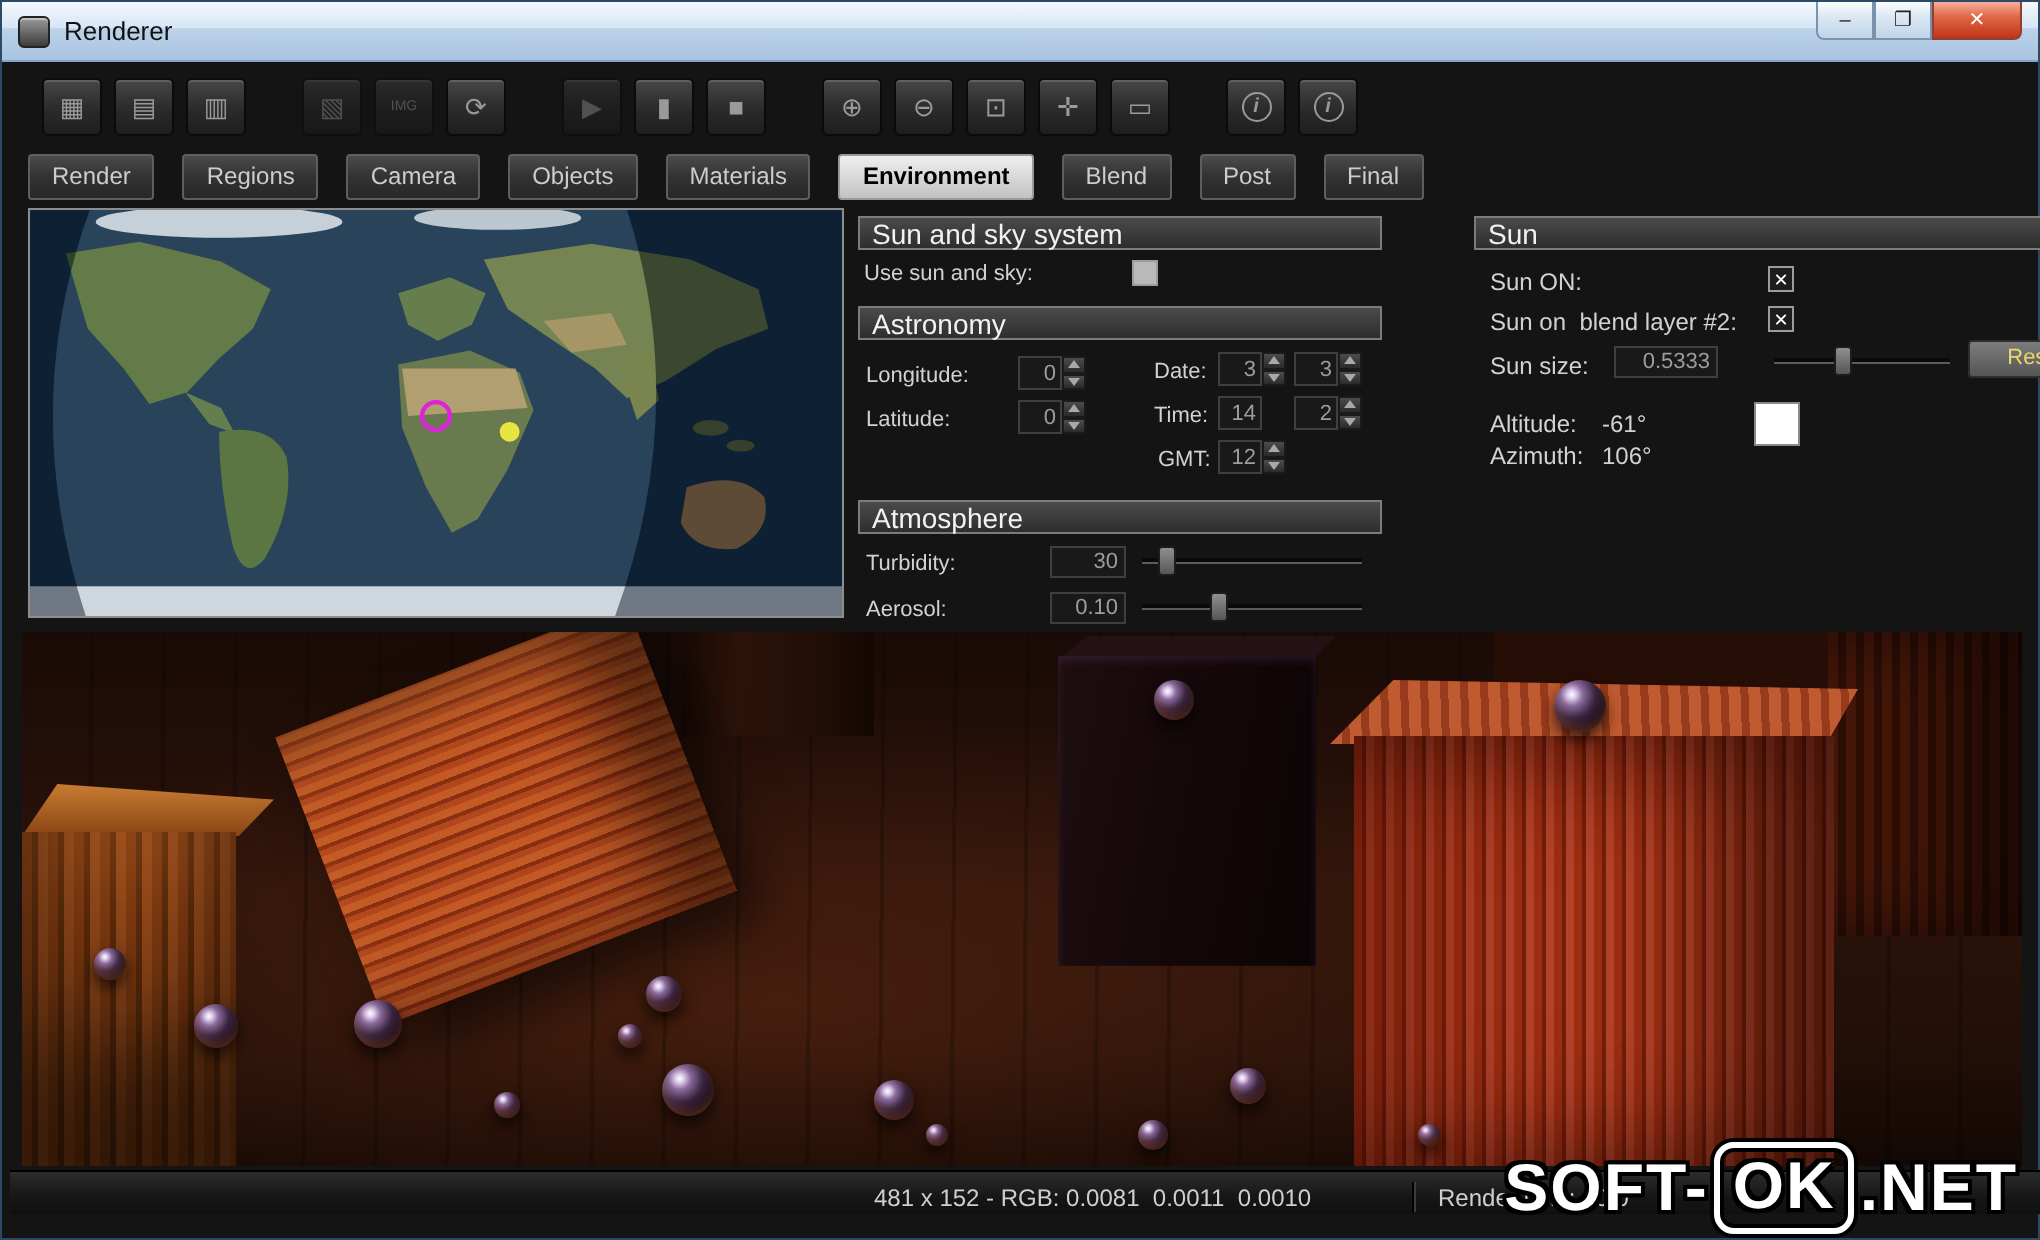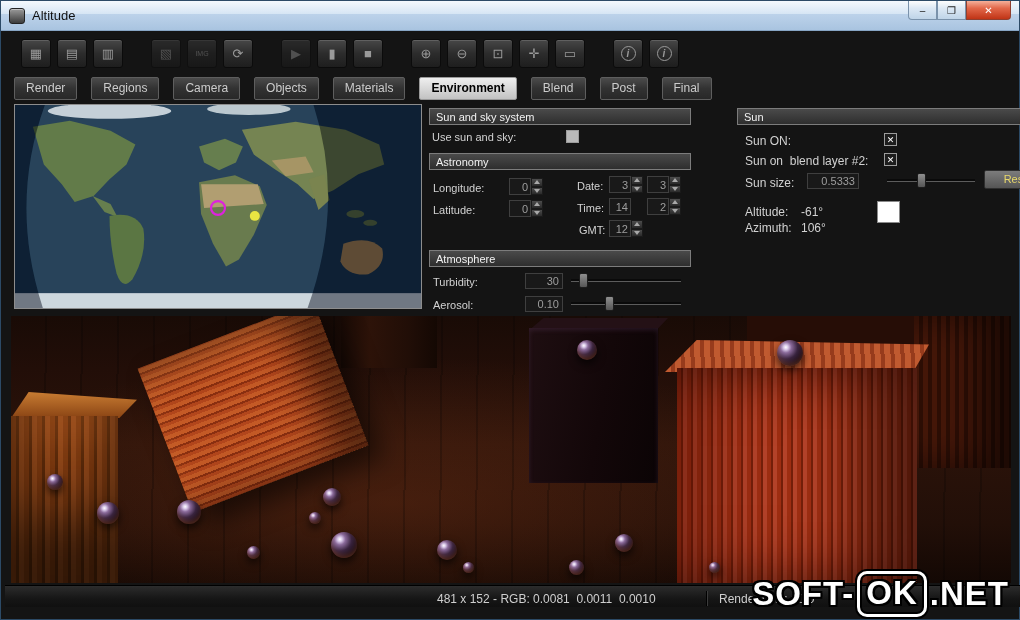--- a/index.html
+++ b/index.html
@@ -46,21 +46,21 @@
     border-color:#9a9a9a; }
 
   
   .map-panel { position:absolute; left:13px; top:103px; width:408px; height:205px;
     border:1px solid #8d8d8d; background:#16344e; }
   .map-panel svg { display:block; width:100%; height:100%; }
 
   
   .sec-header { position:absolute; height:17px; line-height:16px;
     background:linear-gradient(#4a4a4a,#2e2e2e); border:1px solid #7c7c7c;
-    color:#f2f2f2; font-size:11px; padding-left:6px; }
+    color:#f2f2f2; font-size:14px; padding-left:6px; }
   .lbl { position:absolute; font-size:11px; color:#d2d2d2; white-space:pre; }
   .val-box { position:absolute; height:16px; background:#191919; border:1px solid #3f3f3f;
     color:#9d9d9d; font-size:11px; text-align:right; padding:1px 3px 0 0; }
   .chk { position:absolute; width:13px; height:13px; background:#1d1d1d; border:1px solid #9c9c9c;
     color:#fff; font-size:9px; line-height:12px; text-align:center; }
   .chk.light { background:#b9b9b9; }
 
   .spinner { position:absolute; display:flex; height:17px; }
   .spin-val { width:22px; height:17px; background:#191919; border:1px solid #3f3f3f;
     color:#9d9d9d; font-size:11px; text-align:right; padding:2px 2px 0 0; }
@@ -152,21 +152,21 @@
   .watermark .ok { border:3px solid #fff; border-radius:10px; padding:0 6px 2px;
     box-shadow:0 0 0 2px #000, inset 0 0 0 2px #000; }
 </style>
 </head>
 <body>
 
 <div class="window">
 
   <div class="titlebar">
     <span class="app-icon"></span>
-    <span class="win-title">Altitude</span>
+    <span class="win-title">Renderer</span>
     <div class="win-controls">
       <span class="win-btn min">
           <span>–</span>
         </span>
       <span class="win-btn">
           <span>❐</span>
         </span>
       <span class="win-btn close">
           <span>✕</span>
         </span>

